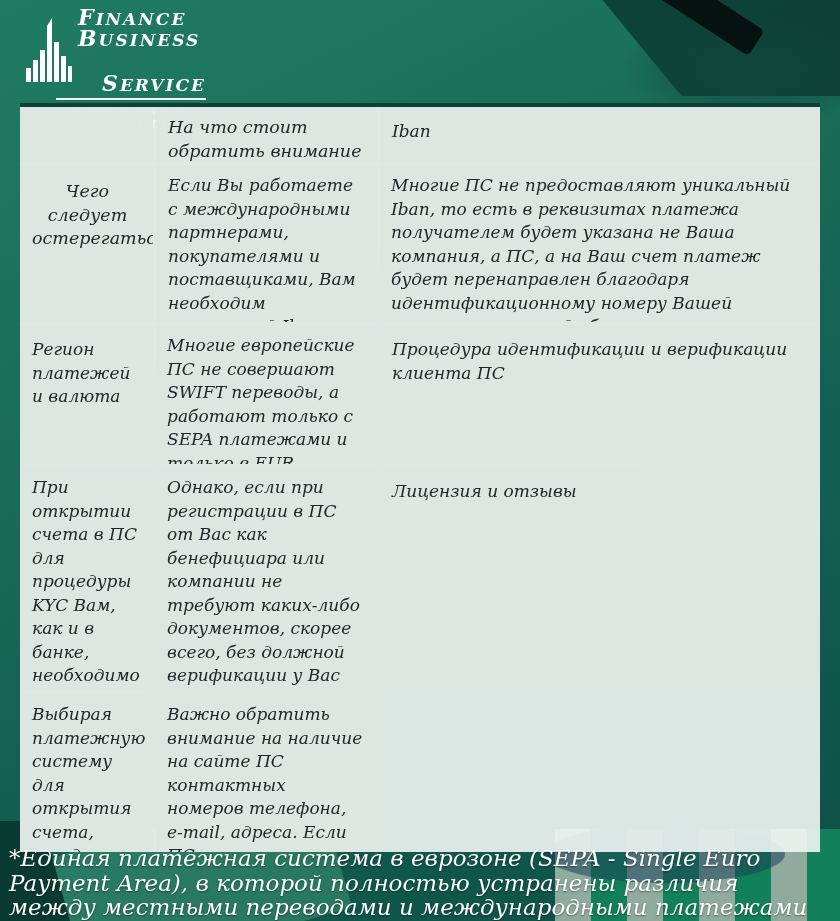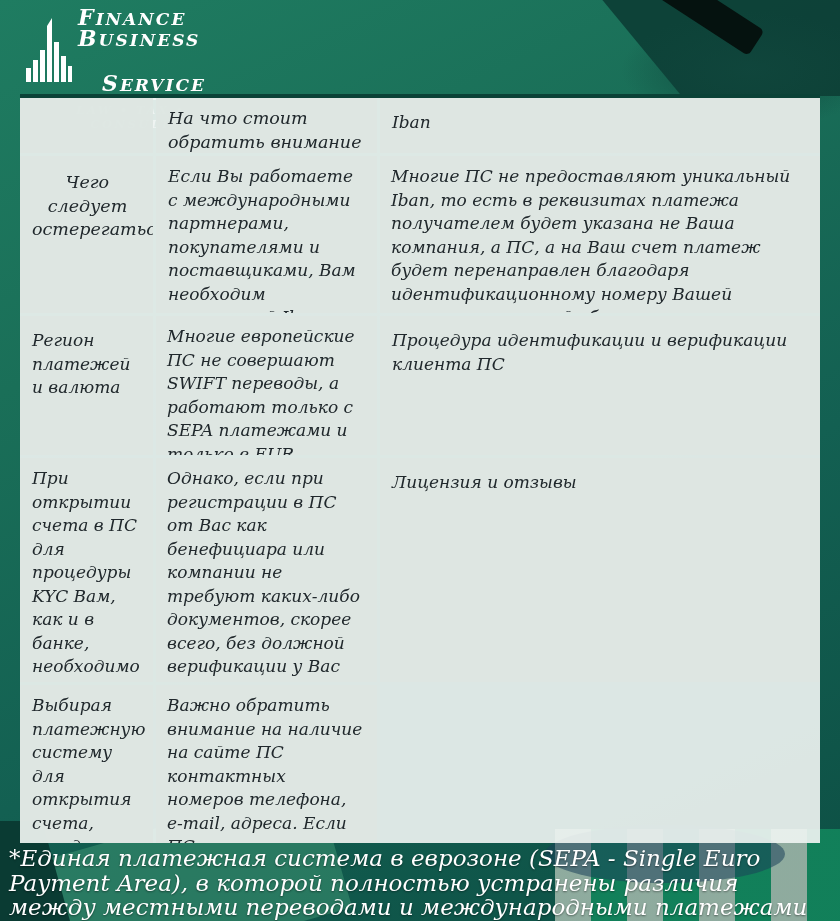--- a/index.html
+++ b/index.html
@@ -37,21 +37,21 @@
     text-transform:uppercase; }
   .logo-line::first-letter { font-size:22px; }
   .logo-l2 { margin-left:0; }
   .logo-l3 { margin-left:24px;margin-top:24px; }
   .logo-tagline { margin-top:3px; margin-left:-22px; border-top:2px solid #fff; padding-top:3px;
     font-size:11.5px; font-weight:bold; letter-spacing:2.5px; text-transform:uppercase;
     text-align:center; width:150px; }
 
   
   .fbs-table {
-    position:absolute; left:20px; top:94px; width:800px;
+    position:absolute; left:20px; top:103px; width:800px;
     display:grid; grid-template-columns:133px 221px 440px;
     grid-template-rows:55px 157px 139px 224px 158px; gap:3px;
     background:rgba(238,243,241,.92); border-top:4px solid #0b4237;
   }
   .cell { background:rgba(221,230,226,.95); color:#20282c;
     font-size:17px; line-height:23.5px; padding:9px 10px 8px 12px; overflow:hidden; }
   .cell-header { font-size:17.5px; }
   .cell-header.center { text-align:center; padding-top:15px; }
   .cell-label { padding-top:13px; }
   .cell-beware { padding-left:11px; padding-right:13px; }

